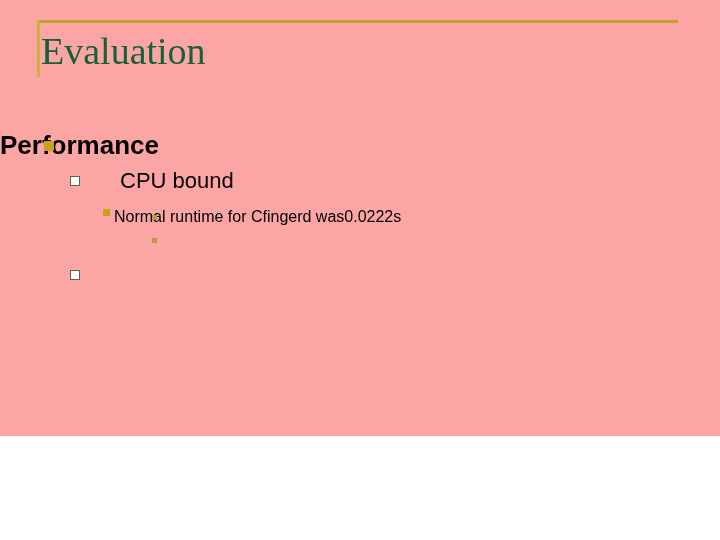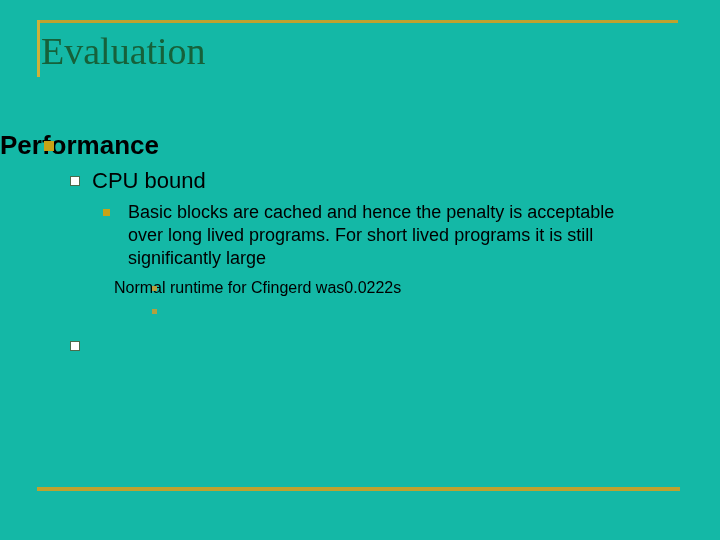--- a/index.html
+++ b/index.html
@@ -4,22 +4,22 @@
 <title>Evaluation</title>
 <style>
   html, body {
     margin: 0;
     padding: 0;
     background: #ffffff;
   }
   .slide {
     position: relative;
     width: 720px;
-    height: 540px;
-    background: #14b8a6;
+    height: 436px;
+    background: #fca5a5;
     overflow: hidden;
     font-family: "Liberation Sans", sans-serif;
     -webkit-font-smoothing: none;
   }
 
   
   .title-rule-top {
     position: absolute;
     left: 37px;
     top: 20px;
@@ -94,21 +94,21 @@
   .lvl1 .text {
     font-size: 26px;
     line-height: 34px;
     font-weight: bold;
     color: #000000;
   }
 
   
   .lvl2 {
     margin: 0 0 2px 0;
-    padding-left: 92px;
+    padding-left: 120px;
     min-height: 28px;
   }
   .lvl2 .marker {
     left: 70px;
     top: 10px;
     width: 8px;
     height: 8px;
     border: 1px solid #4c6b4c;
     background: #ffffff;
     box-sizing: content-box;
@@ -178,21 +178,20 @@
     </div>
 
     <div class="bullet lvl2">
       <span class="marker"></span>
       <span class="text">CPU bound</span>
     </div>
 
 
     <div class="bullet lvl3">
       <span class="marker"></span>
-      <span class="text">Basic blocks are cached and hence the penalty is acceptable over long lived programs. For short lived programs it is still significantly large</span>
     </div>
 
     <div class="spacer-4"></div>
 
     <div class="bullet lvl4">
       <span class="marker"></span>
       <span class="text">Normal runtime for Cfingerd was0.0222s</span>
     </div>
 
     <div class="bullet lvl4">

